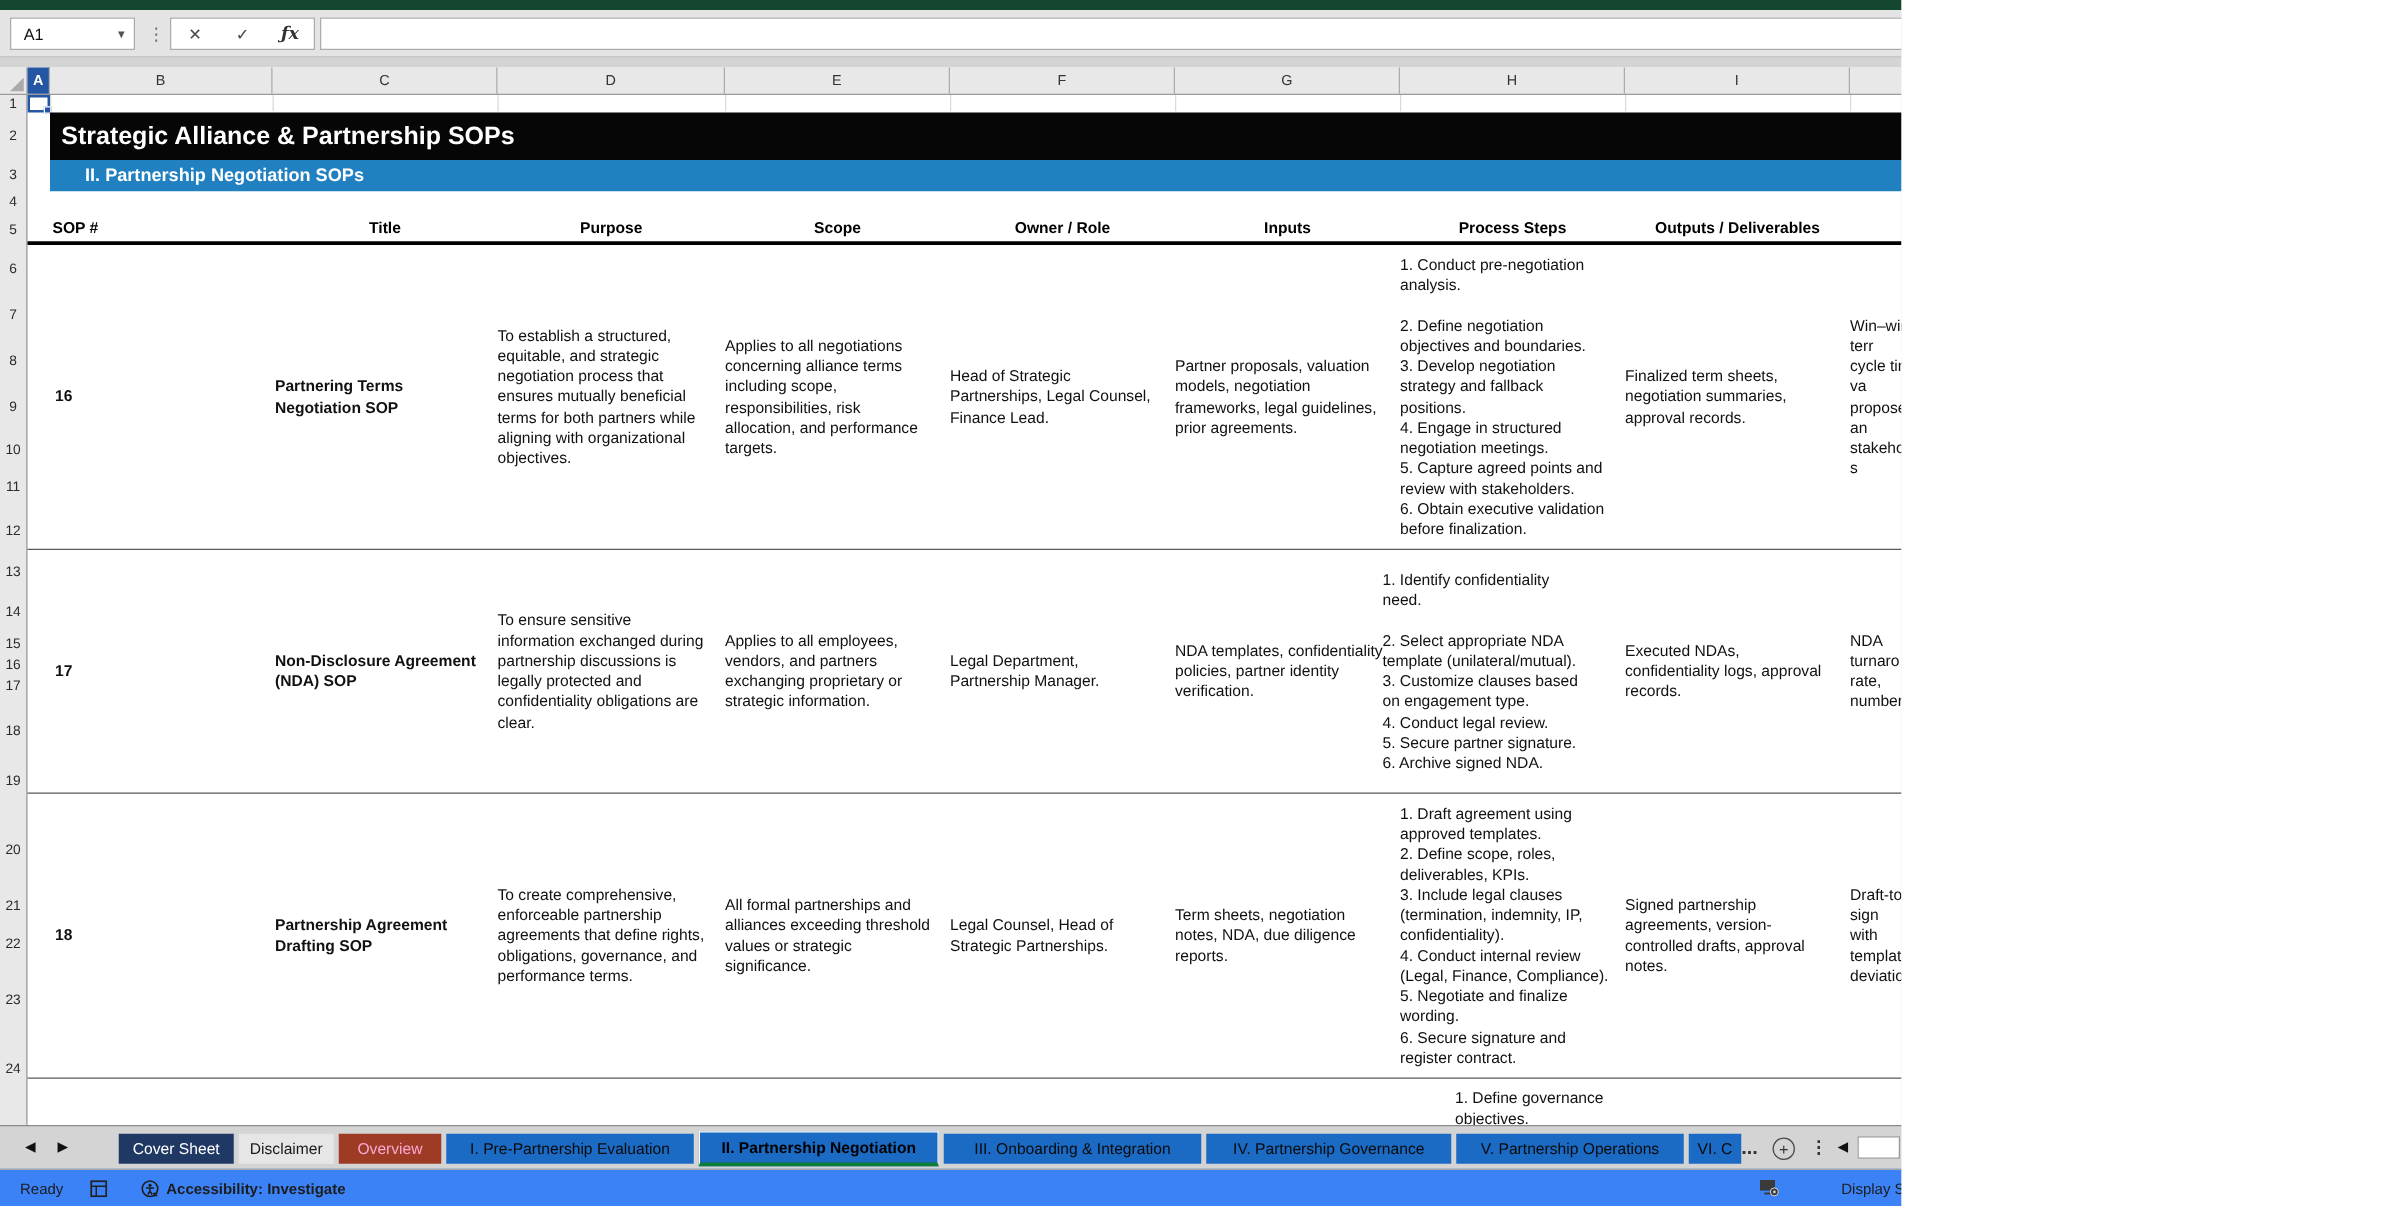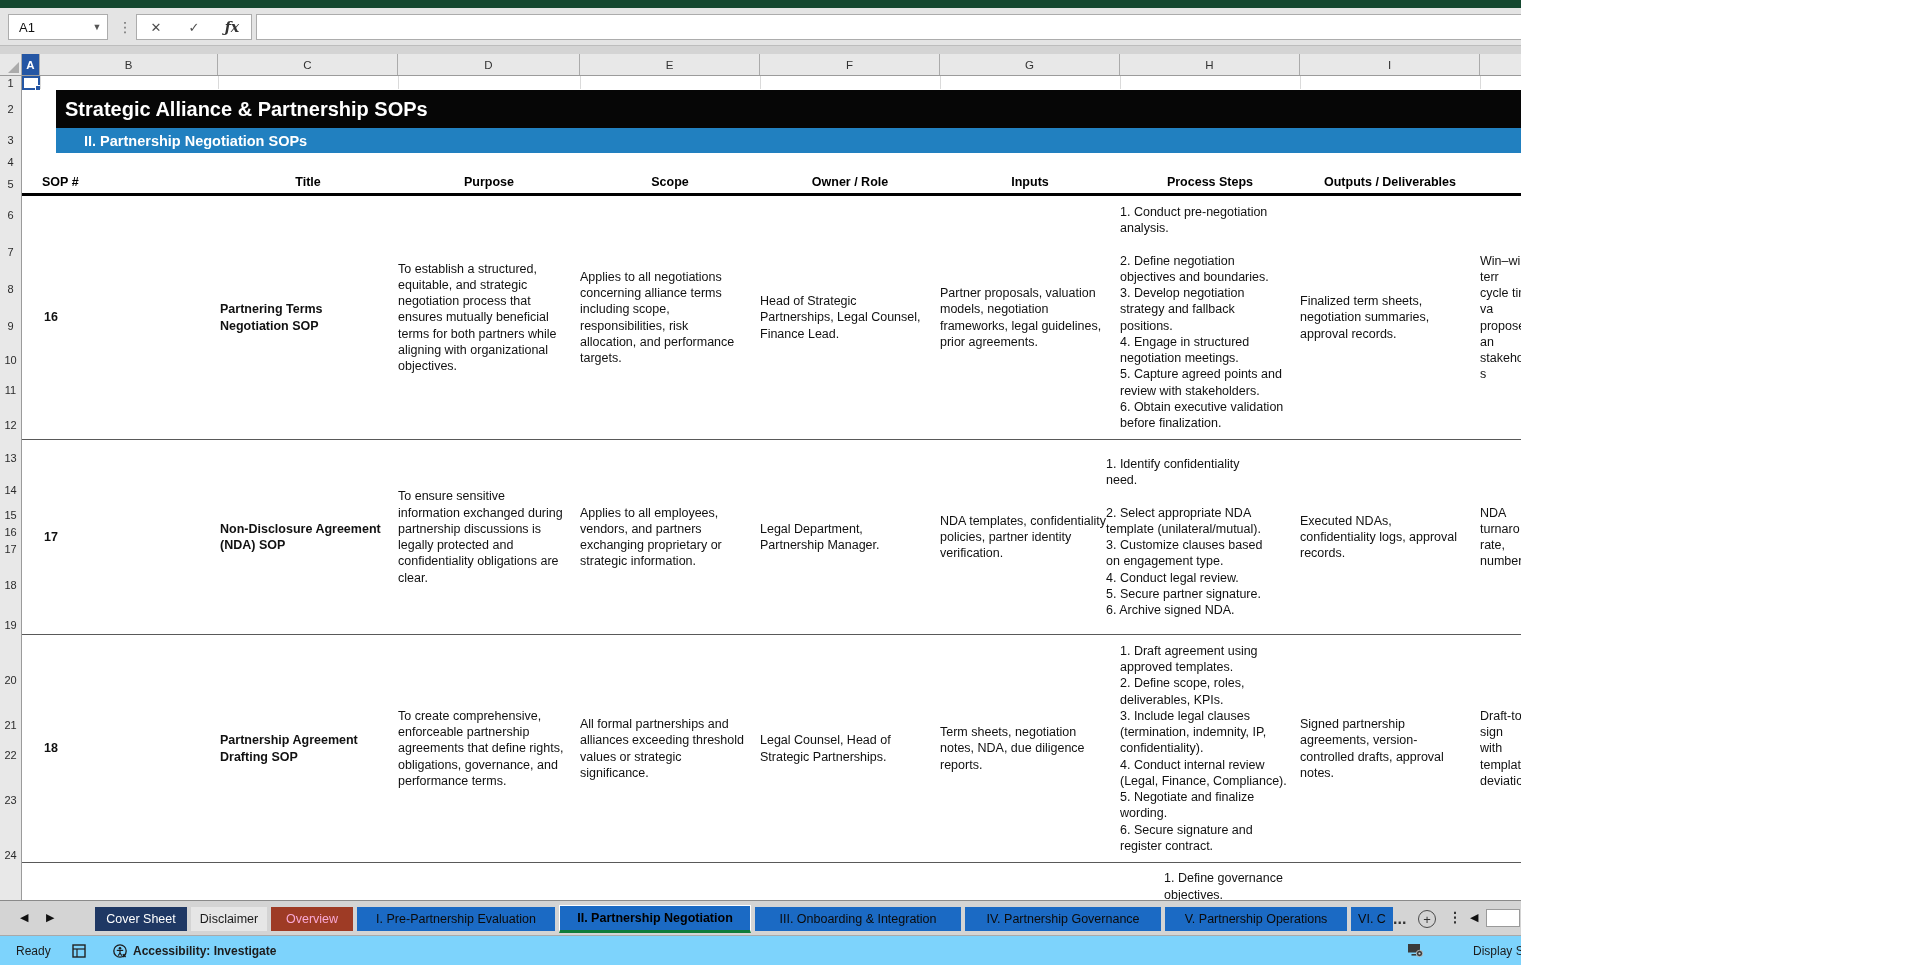--- a/index.html
+++ b/index.html
@@ -24,21 +24,21 @@
   .corner{position:absolute;left:0;top:0;width:22px;height:21px;border-right:1px solid #ABABAB;box-sizing:border-box;}
   .corner .tri{position:absolute;right:2px;bottom:2px;width:0;height:0;border-left:11px solid transparent;border-bottom:11px solid #ABABAB;}
   .colh{position:absolute;top:0;height:21px;border-right:1px solid #ABABAB;display:flex;align-items:center;justify-content:center;font-size:11.5px;color:#333;box-sizing:border-box;}
   .colh.sel{background:#2456A4;color:#fff;font-weight:bold;}
   .gridarea{position:absolute;left:0;top:22px;width:1543px;height:824px;overflow:hidden;background:#fff;}
   .gutter{position:absolute;left:0;top:0;width:22px;height:824px;background:#E8E8E8;border-right:1px solid #9B9B9B;box-sizing:border-box;}
   .gnum{position:absolute;left:0;width:21px;height:16px;line-height:16px;text-align:center;font-size:11px;color:#2B2B2B;}
   .tick{position:absolute;top:0;width:1px;height:13px;background:#DADADA;}
   .sel1{position:absolute;left:22px;top:0;width:18px;height:14px;border:2px solid #2456A4;background:#fff;box-sizing:border-box;}
   .sel1 .handle{position:absolute;right:-3px;bottom:-3px;width:4px;height:4px;background:#2456A4;border:1px solid #fff;}
-  .banner{position:absolute;left:56px;width:1503px;color:#fff;font-weight:bold;display:flex;align-items:center;padding-left:9px;box-sizing:border-box;text-align:right;}
+  .banner{position:absolute;left:40px;width:1503px;color:#fff;font-weight:bold;display:flex;align-items:center;padding-left:9px;box-sizing:border-box;text-align:right;}
   .banner.black{top:14px;height:38px;background:#060606;font-size:20px;}
   .banner.blue{top:52px;height:25px;background:#2180C0;font-size:14.5px;padding-left:28px;}
   .hdrrow{position:absolute;left:22px;top:94px;width:1521px;height:26px;border-bottom:3px solid #000;box-sizing:border-box;}
   .hc{position:absolute;top:0;height:23px;display:flex;align-items:center;font-weight:bold;font-size:12.5px;color:#000;box-sizing:border-box;}
   .hc.c{justify-content:center;}
   .block{position:absolute;left:22px;width:1521px;border-bottom:1px solid #595959;box-sizing:border-box;}
   .block.nob{border-bottom:none;}
   .cell{position:absolute;top:0;height:100%;display:flex;align-items:center;box-sizing:border-box;padding-right:12px;font-size:12.5px;line-height:1.3;color:#111;}
   .cell span{white-space:pre-line;}
   .cell.b{font-weight:bold;}
@@ -52,21 +52,21 @@
   
   .tabbar{position:absolute;left:0;top:900px;width:1562px;height:35px;background:#D4D4D4;border-top:1px solid #8A8A8A;box-sizing:border-box;}
   .tnav{position:absolute;top:10px;font-size:11px;color:#111;cursor:default;}
   .stab{position:absolute;top:6px;height:24px;display:flex;align-items:center;justify-content:center;font-size:12.5px;box-sizing:border-box;overflow:hidden;white-space:nowrap;}
   .stab.active{top:4px;height:28px;font-weight:bold;border:1px solid #FFF;border-bottom:3px solid #0E7C3A;}
   .tmisc{position:absolute;color:#333;}
   .addsheet{position:absolute;left:1418px;top:9px;width:18px;height:18px;border:1.5px solid #4a4a4a;border-radius:50%;display:flex;align-items:center;justify-content:center;font-size:13px;color:#333;box-sizing:border-box;}
   .tthumb{position:absolute;left:1486px;top:8px;width:34px;height:18px;background:#fff;border:1px solid #9A9A9A;box-sizing:border-box;}
 
   
-  .statusbar{position:absolute;left:0;top:935px;width:1920px;height:30px;background:#7dd3fc;border-top:1px solid #A9A9A9;box-sizing:border-box;font-size:12px;color:#1c1c1c;}
+  .statusbar{position:absolute;left:0;top:935px;width:1920px;height:30px;background:#3b82f6;border-top:1px solid #A9A9A9;box-sizing:border-box;font-size:12px;color:#1c1c1c;}
   .sitem{position:absolute;top:0;height:29px;display:flex;align-items:center;}
   .sitem.bold{font-weight:bold;}
   .vb{position:absolute;top:3px;width:42px;height:24px;display:flex;align-items:center;justify-content:center;}
   .vb.active{background:#BFBFBF;}
   .ztrack{position:absolute;left:1698px;top:14px;width:146px;height:1.5px;background:#5a5a5a;}
   .zthumb{position:absolute;left:1750px;top:7px;width:7px;height:16px;background:#2b2b2b;}
   .ztick{position:absolute;left:1773px;top:11px;width:1.5px;height:8px;background:#5a5a5a;}
   .zbtn{position:absolute;top:0;height:29px;display:flex;align-items:center;font-size:15px;color:#333;}
 </style>
 </head>

